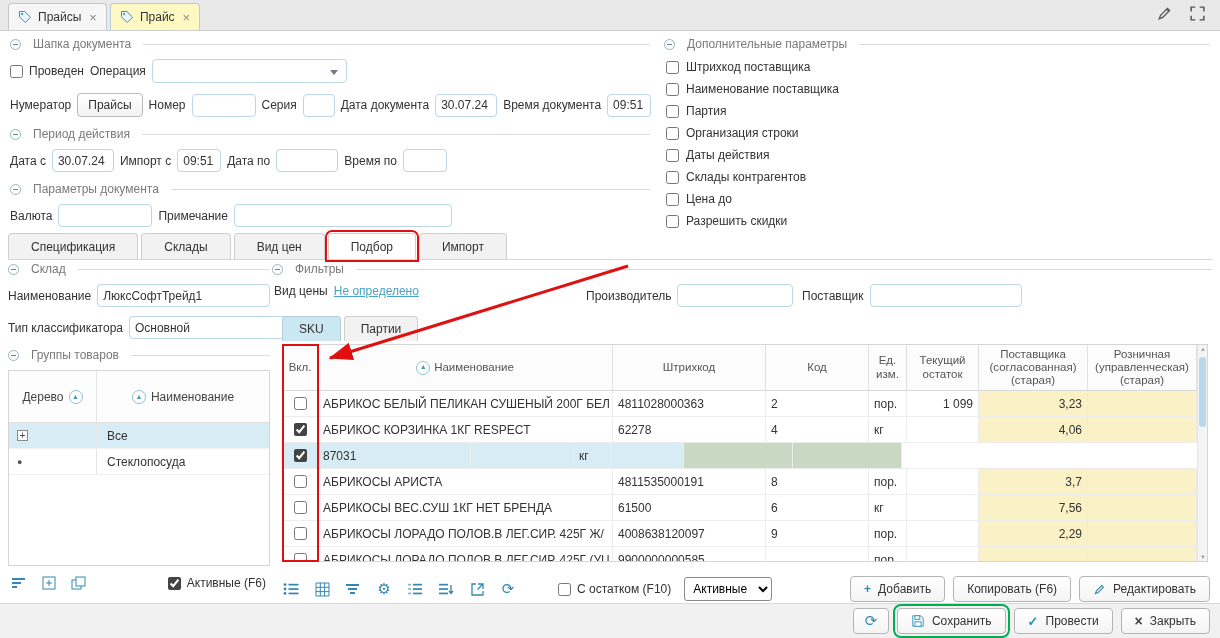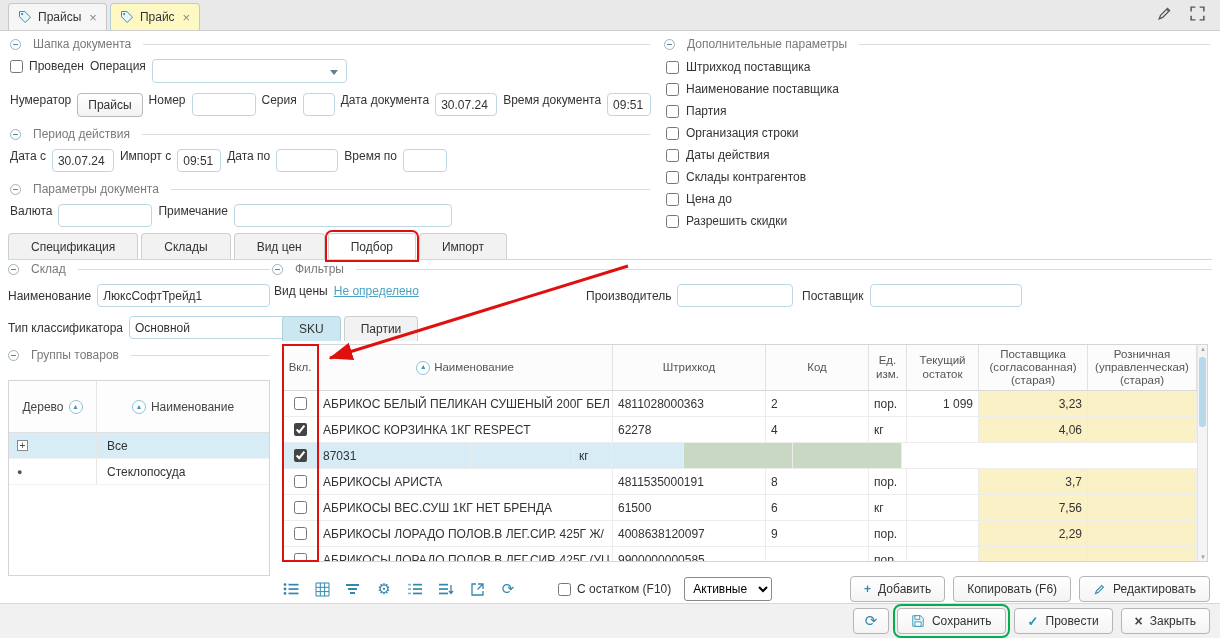--- a/index.html
+++ b/index.html
@@ -18,21 +18,21 @@
 .sec{display:flex;align-items:center;gap:12px}
 .sec .t{color:#7a7a7a;white-space:nowrap}
 .sec .line{flex:1;border-top:1px solid #dcdcdc}
 .colico{width:11px;height:11px;border:1px solid #9ab4c0;border-radius:50%;position:relative;flex:none}
 .colico::after{content:"";position:absolute;left:2px;right:2px;top:4px;border-top:1px solid #5a8aa0}
 
 
 .form{position:absolute;top:31px;left:0;right:0;height:201px;display:flex;padding:6px 10px 0 10px;overflow:hidden}
 .form-left{width:640px}
 .form-right{flex:1;padding-left:14px}
-.frow{display:flex;align-items:flex-start;gap:6px;margin:8px 0 10px 0;flex-wrap:nowrap}
+.frow{display:flex;align-items:center;gap:6px;margin:8px 0 10px 0;flex-wrap:nowrap}
 .lbl{white-space:nowrap}
 .field{height:23px;border:1px solid #bcd6e4;border-radius:4px;background:#fff;padding:0 5px;font-family:inherit;font-size:12px;color:#333;outline:none}
 .chk{display:flex;align-items:center;gap:6px;white-space:nowrap}
 input[type=checkbox]{width:13px;height:13px;margin:0;accent-color:#444}
 .selectbox{width:195px;height:24px;border:1px solid #bcd6e4;border-radius:4px;background:#fff;position:relative}
 .chev{position:absolute;right:8px;top:10px;width:0;height:0;border-left:4px solid transparent;border-right:4px solid transparent;border-top:5px solid #6a7d88}
 .mini-btn{height:24px;border:1px solid #b9b9b9;border-radius:4px;background:linear-gradient(#fff,#f2f2f2);padding:0 10px;font-size:12px;font-family:inherit;color:#333}
 .chkrow{display:flex;align-items:center;gap:7px;margin:0 0 8px 2px;white-space:nowrap}
 
 
@@ -40,21 +40,21 @@
 .dtab{height:26px;display:flex;align-items:center;padding:0 22px;border:1px solid #cfcfcf;border-bottom:none;border-radius:4px 4px 0 0;background:#f2f2f2;cursor:default}
 .dtab.active{background:#fff;position:relative;z-index:2}
 .dtab.ann-red{outline:2px solid #e01010;outline-offset:1px}
 
 
 .content{position:absolute;top:260px;left:0;right:0;bottom:35px}
 .left-panel{position:absolute;left:8px;top:0;width:262px;height:100%}
 .left-panel .sec,.left-panel .lp-row{position:absolute;left:0;right:0}
 .lp-sec1{top:2px}.lp-row-name{top:24px}.lp-row-class{top:56px}.lp-sec2{top:88px}
 .lp-row{display:flex;align-items:center;gap:6px}
-.groups-table{position:absolute;top:120px;left:0;width:262px;height:196px;border:1px solid #d5d5d5;background:#fff;overflow:hidden}
+.groups-table{position:absolute;top:110px;left:0;width:262px;height:196px;border:1px solid #d5d5d5;background:#fff;overflow:hidden}
 .ghead{display:flex;height:52px;border-bottom:1px solid #e0e0e0;background:#fdfdfd}
 .gh{display:flex;align-items:center;justify-content:center;gap:5px;color:#444}
 .gh1,.gc1{width:88px;border-right:1px solid #e6e6e6}
 .gh2,.gc2{flex:1}
 .grow{display:flex;height:26px;border-bottom:1px solid #f2f2f2}
 .grow.sel{background:#d7ecf5}
 .gc1{display:flex;align-items:center;padding-left:8px}
 .gc2{display:flex;align-items:center;padding-left:10px}
 .plusbox{width:11px;height:11px;border:1px solid #8a8a8a;display:inline-flex;align-items:center;justify-content:center;font-size:10px;line-height:1;background:#fff;color:#444}
 .dotleaf{font-size:9px;color:#555}
@@ -301,20 +301,45 @@
               </div>
               <div class="gc2">Все</div>
             </div>
             <div class="grow">
               <div class="gc1">
                 <span class="dotleaf">●</span>
               </div>
               <div class="gc2">Стеклопосуда</div>
             </div>
           </div>
+      </div>
+      <div class="left-icons">
+        <span class="ticon">
+            <svg width="16" height="14">
+              <rect x="1" y="2" width="13" height="2" fill="#3488ad"></rect>
+              <rect x="1" y="6" width="9" height="2" fill="#3488ad"></rect>
+              <rect x="1" y="10" width="5" height="2" fill="#3488ad"></rect>
+            </svg>
+          </span>
+        <span class="ticon">
+            <svg width="15" height="15">
+              <rect x="1" y="1" width="12" height="12" fill="none" stroke="#3488ad"></rect>
+              <path d="M4 7 h6 M7 4 v6" stroke="#3488ad"></path>
+            </svg>
+          </span>
+        <span class="ticon">
+            <svg width="16" height="15">
+              <rect x="1" y="4" width="9" height="9" fill="#fff" stroke="#3488ad"></rect>
+              <rect x="5" y="1" width="9" height="9" fill="#fff" stroke="#3488ad"></rect>
+            </svg>
+          </span>
+        <label class="chk">
+            <input type="checkbox" checked="" style="">
+            <span>Активные (F6)</span>
+          </label>
       </div>
     </div>
 
     <div class="right-panel">
       <div class="sec">
         <span class="colico"></span>
         <span class="t">Фильтры</span>
           <span class="line"></span>
       </div>
       <div class="filter-row">

